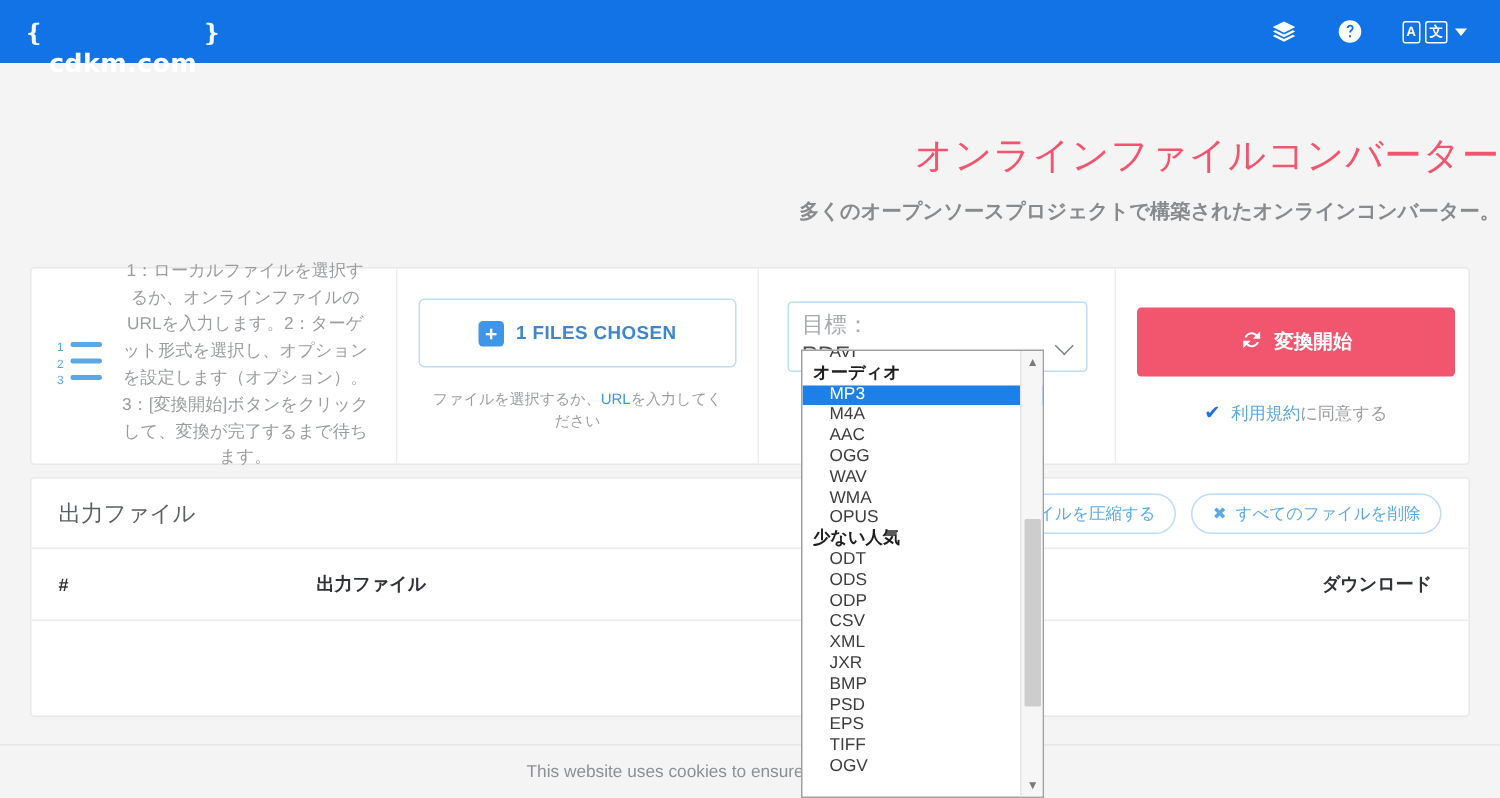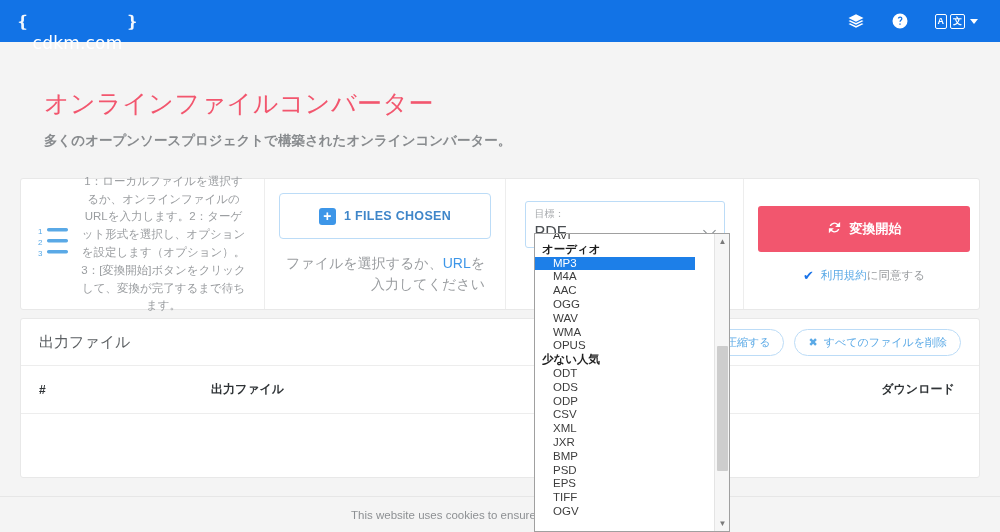--- a/index.html
+++ b/index.html
@@ -20,21 +20,21 @@
     padding: 0 16px;
   }
   .brand {
     color: #ffffff;
     font-size: 17px;
     letter-spacing: .2px;
     display: flex; align-items: center; gap: 3px;
     font-family: "DejaVu Sans", sans-serif;
   }
   .brand .brace { font-size: 16px; opacity: .95; }
-  .brand .name { font-weight: 400; margin-top: 43px; }
+  .brand .name { font-weight: 700; margin-top: 43px; }
   .topbar-right {
     margin-left: auto;
     display: flex; align-items: center; gap: 26px;
     padding-right: 6px;
   }
   .ticon { color:#fff; display:flex; align-items:center; justify-content:center; }
   .lang-box { display:flex; align-items:center; gap:3px; }
   .lang-chip {
     border: 1.4px solid #fff; color:#fff;
     font-size: 9px; line-height: 1;
@@ -44,21 +44,21 @@
   }
   .caret-down {
     width: 0; height: 0;
     border-left: 4px solid transparent;
     border-right: 4px solid transparent;
     border-top: 5px solid #fff;
     margin-left: 2px;
   }
 
   
-  .hero { position:absolute; top:42px; left:0; width:1000px; text-align:left;padding-left:44px; }
+  .hero { position:absolute; top:42px; left:0; width:1000px; text-align:right; }
   .hero h1 {
     margin-top: 45px;
     font-size: 25px;
     font-weight: 400;
     color: #f2566e;
     letter-spacing: .5px;
   }
   .hero p {
     margin-top: 12px;
     font-size: 13.5px;
@@ -100,32 +100,32 @@
     letter-spacing: .3px;
     cursor: pointer;
   }
   .plus-sq {
     width: 17px; height: 17px; border-radius: 3px;
     background: #3d96e8; color:#fff;
     display:flex; align-items:center; justify-content:center;
     font-size: 14px; line-height: 1; font-weight: 700;
   }
   .choose-hint {
-    margin-top: 14px; font-size: 14px; color: #9a9da0;
-    text-align:right; line-height: 1.5; max-width: 200px;
+    margin-top: 14px; font-size: 10px; color: #9a9da0;
+    text-align:center; line-height: 1.5; max-width: 200px;
   }
   .choose-hint a { color: #3d96e8; text-decoration: none; }
 
   
   .select-wrap {
     position: relative; width: 200px; height: 47px;
     border: 1px solid #bcdcf7; border-radius: 3px;
     background: #fff; padding: 5px 9px 0 9px;
   }
-  .select-label { font-size: 10px; color: #a8abae; }
+  .select-label { font-size: 15px; color: #a8abae; }
   .select-value {
     margin-top: 3px; font-size: 16px; color: #4a4e52;
   }
   .select-chevron {
     position: absolute; right: 10px; bottom: 12px;
     width: 9px; height: 9px;
     border-right: 1.6px solid #7d8387;
     border-bottom: 1.6px solid #7d8387;
     transform: rotate(45deg);
   }
@@ -175,21 +175,21 @@
     width: 1000px; height: 36px;
     background: #f4f4f4;
     border-top: 1px solid #e6e6e6;
     display:flex; align-items:center; justify-content:center;
     font-size: 11.5px; color: #8d9093;
   }
 
   
   .dd {
     position: absolute;
-    left: 534px; top: 233px; width: 196px; height: 299px;
+    left: 534px; top: 233px; width: 162px; height: 299px;
     background: #fff;
     border: 1px solid #a0a0a0;
     z-index: 50;
     overflow: hidden;
     font-size: 12px;
     color: #3c3c3c;
   }
   .dd-list { position:absolute; left:0; top:0; width: 160px; }
   .dd-opt {
     height: 13.8px; line-height: 13.8px;

